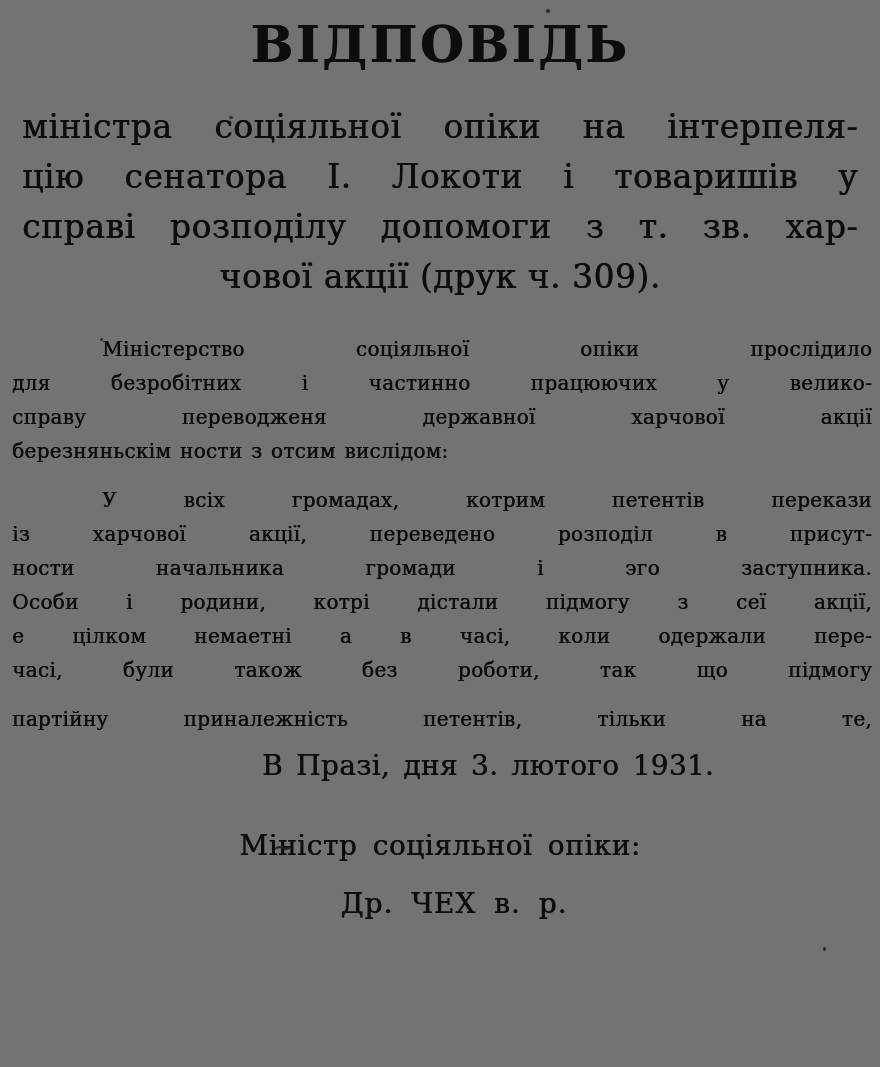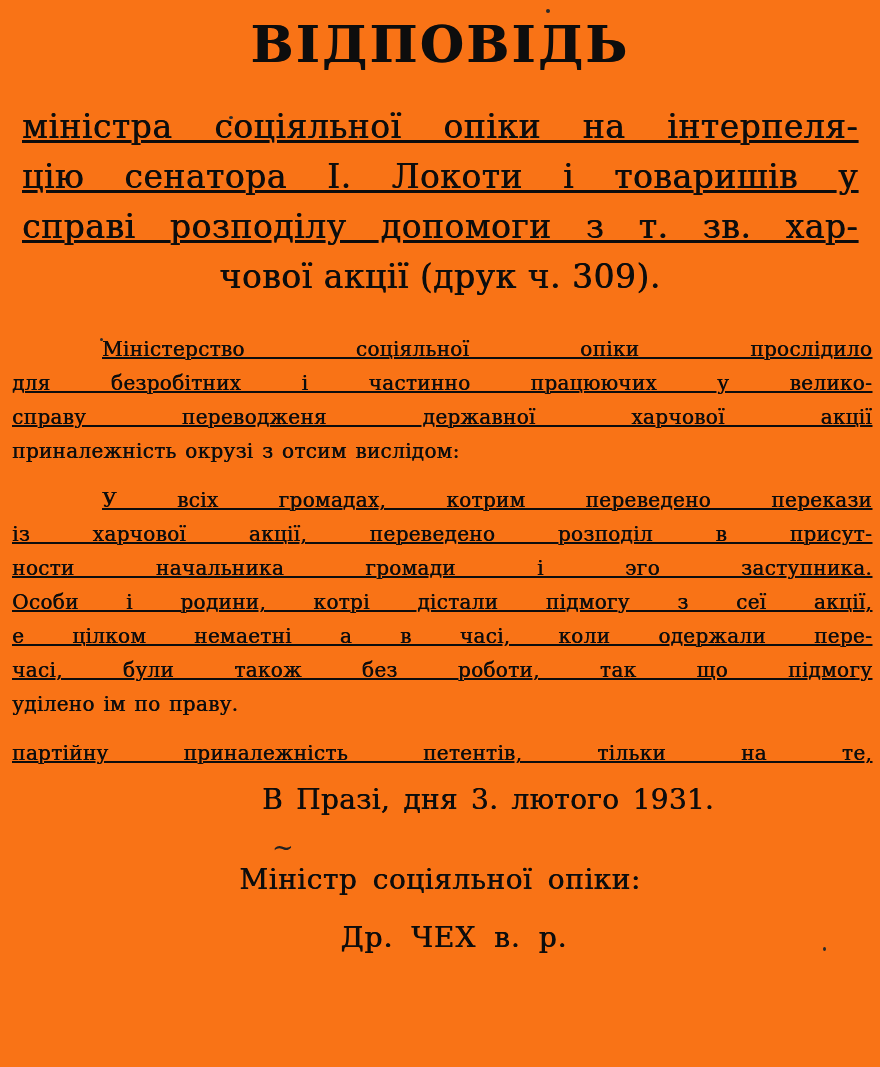--- a/index.html
+++ b/index.html
@@ -4,21 +4,21 @@
 <style>
   html, body {
     margin: 0;
     padding: 0;
     background: #ffffff;
   }
   .page {
     position: relative;
     width: 880px;
     height: 1067px;
-    background: #f97316;
+    background: #737373;
     overflow: hidden;
     font-family: "DejaVu Serif", serif;
     color: #0d0d0d;
   }
   .doc-title {
     margin-top: 16px;
     text-align: center;
     font-size: 50px;
     line-height: 58px;
     font-weight: bold;
@@ -40,21 +40,20 @@
     line-height: 34px;
     letter-spacing: 0.3px;
     word-spacing: 2px;
     text-shadow: 0.5px 0 0 currentColor;
   }
   .paragraph { margin: 0 0 15px 0; }
   .paragraph:last-child { margin-bottom: 0; }
   .line.just {
     text-align: justify;
     text-align-last: justify;
-    text-decoration: underline;
   }
   .line.plain { text-align: left; }
   .line.center-line {
     text-align: right;
     text-align-last: center;
   }
   .line.indent { text-indent: 90px; }
   .dateline {
     position: relative;
     left: 48px;
@@ -111,31 +110,30 @@
     <div class="line just">справі розподілу допомоги з т. зв. хар-</div>
     <div class="line center-line">чової акції (друк ч. 309).</div>
   </div>
 
   <div class="doc-body">
 
     <div class="paragraph">
       <div class="line just indent">Міністерство соціяльної опіки прослідило</div>
       <div class="line just">для безробітних і частинно працюючих у велико-</div>
       <div class="line just">справу переводженя державної харчової акції</div>
-      <div class="line plain">приналежність окрузі з отсим вислідом:</div>
+      <div class="line plain">березняньскім ности з отсим вислідом:</div>
     </div>
 
     <div class="paragraph">
-      <div class="line just indent">У всіх громадах, котрим переведено перекази</div>
+      <div class="line just indent">У всіх громадах, котрим петентів перекази</div>
       <div class="line just">із харчової акції, переведено розподіл в присут-</div>
       <div class="line just">ности начальника громади і эго заступника.</div>
       <div class="line just">Особи і родини, котрі дістали підмогу з сеї акції,</div>
       <div class="line just">е цілком немаетні а в часі, коли одержали пере-</div>
       <div class="line just">часі, були також без роботи, так що підмогу</div>
-      <div class="line plain">уділено ім по праву.</div>
     </div>
 
     <div class="paragraph">
       <div class="line just">партійну приналежність петентів, тільки на те,</div>
     </div>
 
   </div>
 
   <div class="dateline">В Празі, дня 3. лютого 1931.</div>
 

